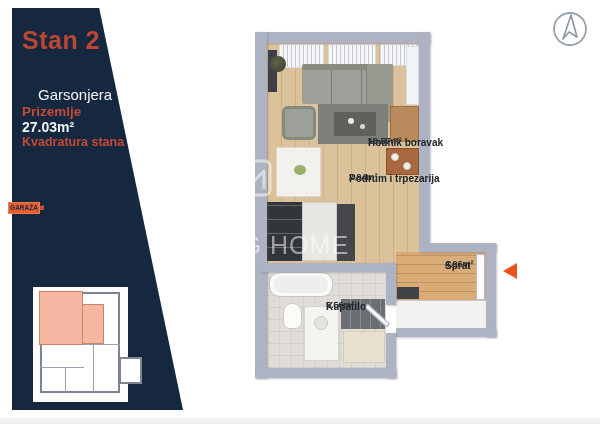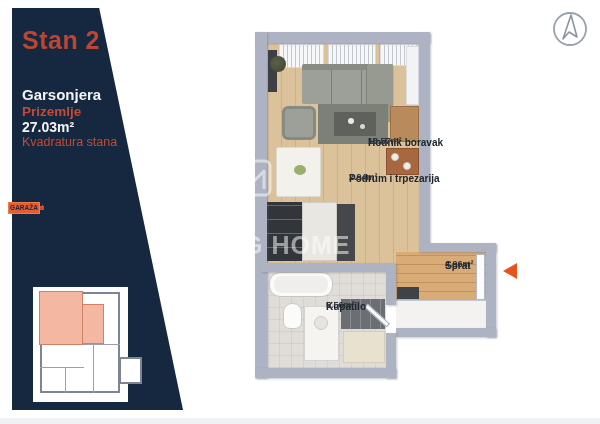--- a/index.html
+++ b/index.html
@@ -4,24 +4,24 @@
 <style>
   html,body{margin:0;padding:0;background:#fff;}
   #screen{position:relative;width:600px;height:424px;background:#ffffff;overflow:hidden;
           font-family:"Liberation Sans",sans-serif;}
   #screen *{position:absolute;box-sizing:border-box;}
 
   
   .sidebar{left:12px;top:8px;width:171px;height:402px;background:#15283f;
            clip-path:polygon(0 0,51% 0,100% 100%,0 100%);}
   .sb-title{left:22px;top:26px;font-size:25px;font-weight:bold;color:#bb4634;letter-spacing:.5px;}
-  .sb-type{left:22px;top:86px;font-size:15px;font-weight:bold;color:#f2f3f5;}
+  .sb-type{left:38px;top:86px;font-size:15px;font-weight:normal;color:#f2f3f5;}
   .sb-floor{left:22px;top:104px;font-size:13.5px;font-weight:bold;color:#c44a36;}
   .sb-area{left:22px;top:119px;font-size:14px;font-weight:bold;color:#f2f3f5;}
-  .sb-areacap{left:22px;top:135px;font-size:12.5px;font-weight:normal;color:#c44a36;}
+  .sb-areacap{left:22px;top:135px;font-size:12.5px;font-weight:bold;color:#c44a36;}
 
   
   .ftable{left:8px;top:201px;width:150px;}
   .frow{position:relative;display:flex;align-items:center;height:13px;margin-bottom:2px;}
   .frow .flabel{position:relative;width:39px;text-align:right;padding-right:3px;
                 font-size:7.5px;font-weight:bold;color:#d4523a;}
   .fcell{position:relative;width:27px;height:12px;line-height:10px;margin-right:2px;
          text-align:center;font-size:6.5px;font-weight:bold;color:#1b2a40;
          background:#e55c31;border:1px solid #ee7c4a;}
   .fcell.active{background:#14273c;color:#e55c31;border-color:#e04f28;}
@@ -108,21 +108,21 @@
   .room-name{position:relative;display:block;font-size:10px;font-weight:bold;}
   .room-area{position:relative;display:block;font-size:9px;font-weight:bold;color:#2c323a;}
   .lbl-dnevni{left:368px;top:136px;}
   .lbl-kuhinja{left:349px;top:172px;}
   .lbl-kupatilo{left:326px;top:300px;}
   .lbl-hodnik{left:445px;top:259px;}
 
   
   .wm{z-index:30;color:#fff;opacity:.52;}
   .wm-logo{left:236px;top:157px;width:36px;height:40px;}
-  .wm-line1{left:224px;top:231px;font-size:25px;font-weight:bold;letter-spacing:1px;}
+  .wm-line1{left:224px;top:231px;font-size:25px;font-weight:normal;letter-spacing:1px;}
   .wm-line2{left:243px;top:260px;font-size:12px;font-weight:bold;letter-spacing:3.5px;}
 
   
   .compass{left:550px;top:9px;width:40px;height:42px;}
   .entry-arrow{left:503px;top:263px;width:0;height:0;border-top:8px solid transparent;
     border-bottom:8px solid transparent;border-right:14px solid #e8531d;}
   .phone{left:198px;top:378px;width:220px;text-align:center;font-size:28px;font-weight:bold;
     color:#e1544a;letter-spacing:.5px;}
   .bottom-strip{left:0;top:418px;width:600px;height:6px;background:#eff1f2;}
 </style>

